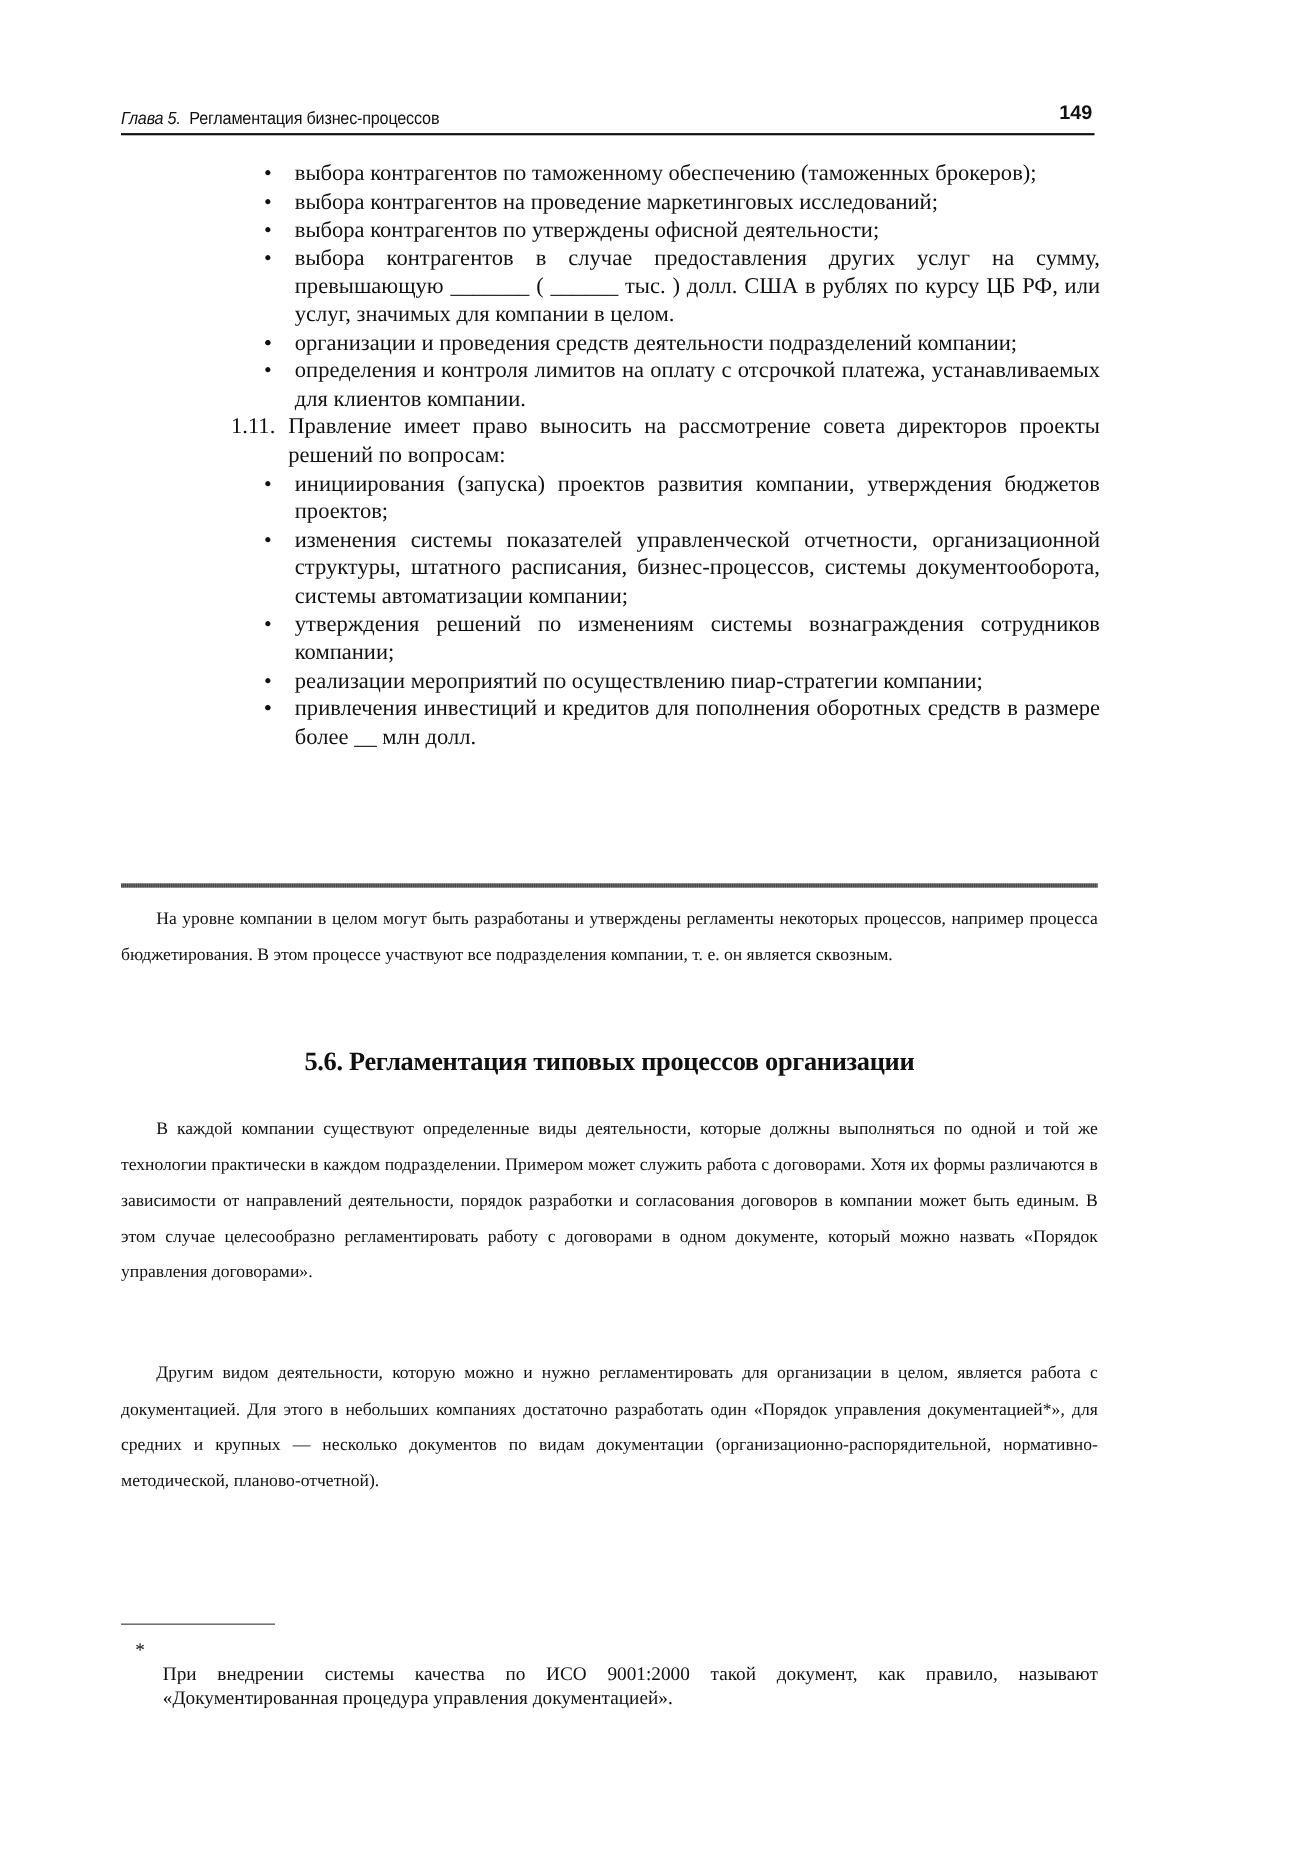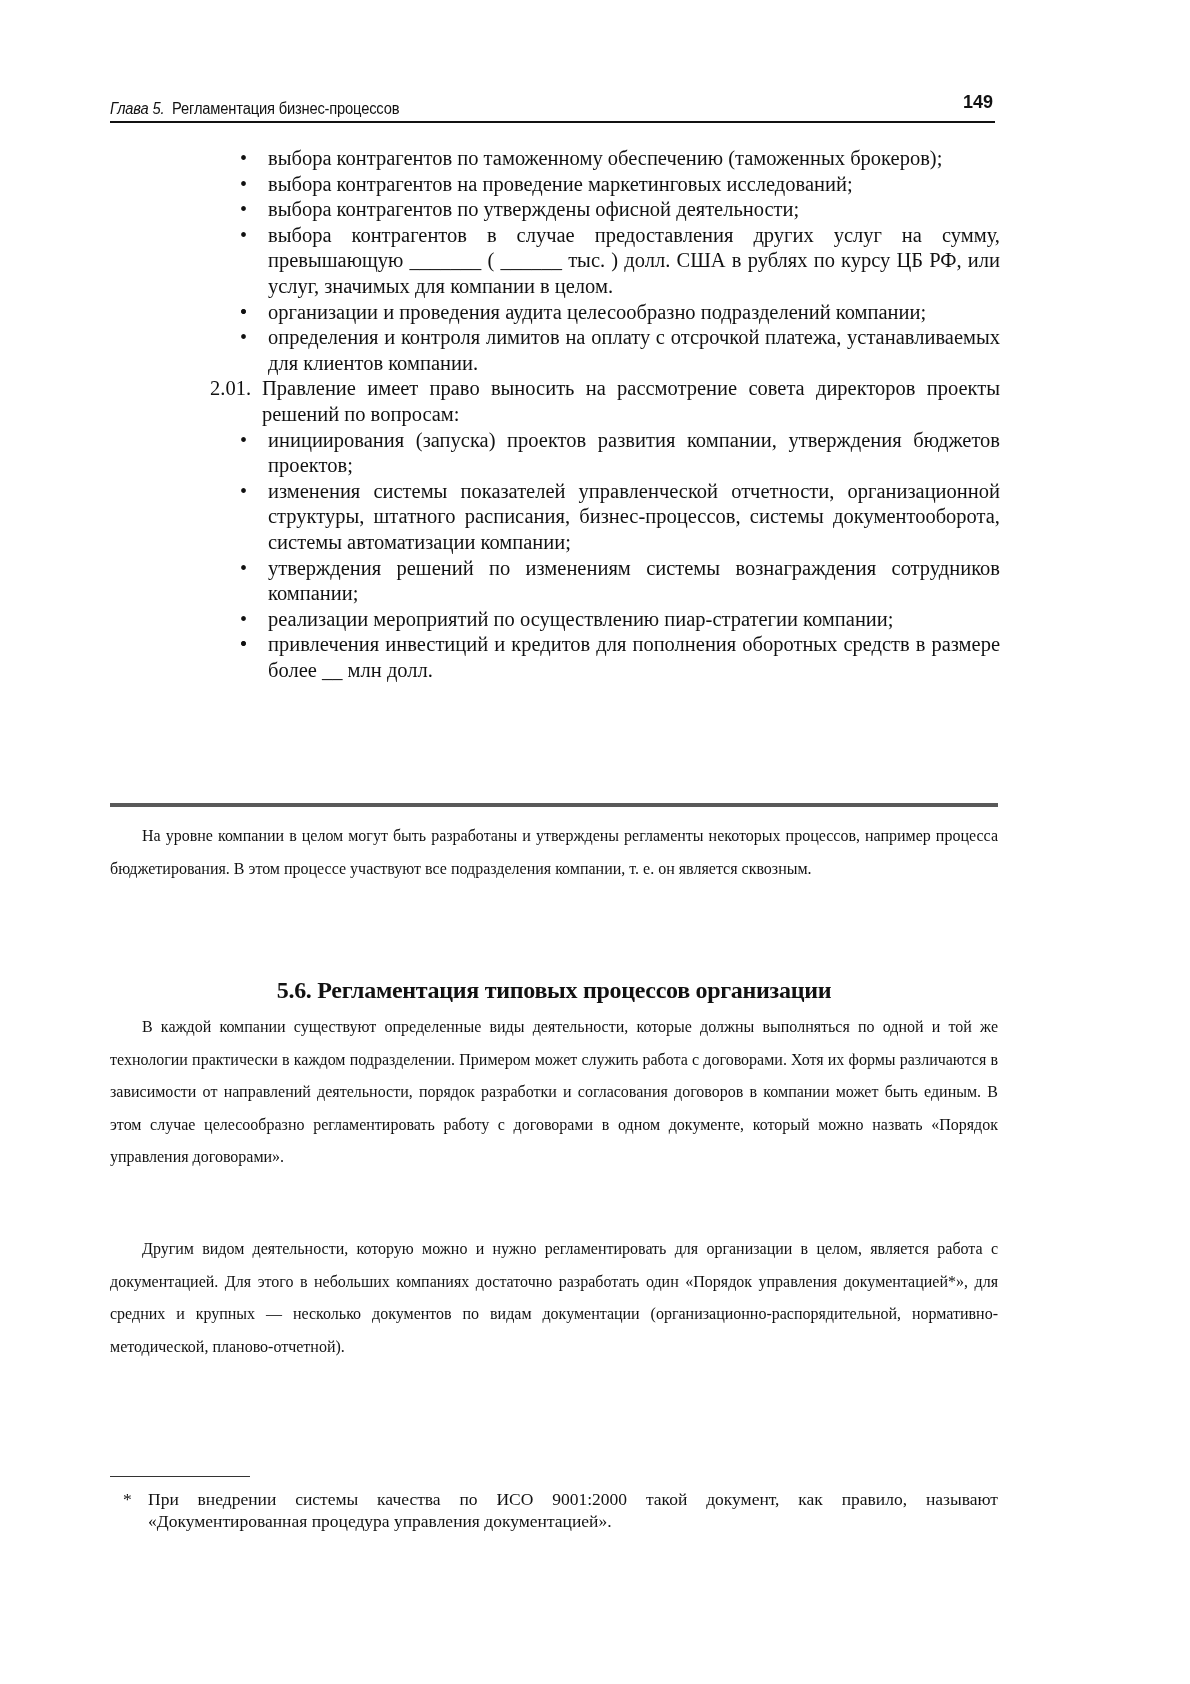--- a/index.html
+++ b/index.html
@@ -20,28 +20,28 @@
   .num-item { position: relative; padding-left: 52px; text-align: justify; }
   .num-item .num { position: absolute; left: 0; top: 0; }
   .num-item + .bullet-item, .bullet-item { margin: 0; }
 
   .box-rule { position: absolute; left: 110px; top: 803px; width: 888px; height: 4px;
     background: repeating-linear-gradient(90deg, #222 0, #555 1px, #222 2px); opacity: 0.85; }
 
   .body-text { position: absolute; left: 110px; width: 888px; font-size: 16px; line-height: 32.5px; text-align: justify; }
   .body-text p { margin: 0; text-indent: 32px; text-align: justify; }
   .p1 { top: 820px; }
-  .section-heading { position: absolute; left: 110px; top: 953px; width: 888px; text-align: center; font-size: 24px; font-weight: bold; letter-spacing: -0.3px; margin-top: 24px; }
+  .section-heading { position: absolute; left: 110px; top: 953px; width: 888px; text-align: center; font-size: 24px; font-weight: bold; letter-spacing: -0.3px; }
   .p2 { top: 1011px; }
   .p3 { top: 1233px; }
 
   .fn-rule { position: absolute; left: 110px; top: 1476px; width: 140px; height: 1px; background: #333; }
   .footnote { position: absolute; left: 110px; top: 1488px; width: 888px; font-size: 17.5px; line-height: 22px; text-align: justify; }
   .footnote .star { position: absolute; left: 13px; top: 0; }
-  .footnote .fn-body { padding-left: 38px; text-align: justify; }
+  .footnote .fn-body { padding-left: 38px; text-align: justify; margin-top: 22px; }
 </style>
 </head>
 <body>
 
 <div class="page">
 
   <div class="running-header">
     <div class="rh-title sans">
       <span>Глава 5.</span>&nbsp; <span class="rest">Регламентация бизнес-процессов</span>
     </div>
@@ -49,25 +49,25 @@
     <div class="rh-rule"></div>
   </div>
 
   <div class="list-block serif">
     <div id="items-a">
         <div class="bullet-item"><span class="dot">•</span><span>выбора контрагентов по таможенному обеспечению (таможенных брокеров);</span></div>
         <div class="bullet-item"><span class="dot">•</span><span>выбора контрагентов на проведение маркетинговых исследований;</span></div>
         <div class="bullet-item"><span class="dot">•</span><span>выбора контрагентов по утверждены офисной деятельности;</span></div>
         <div class="bullet-item"><span class="dot">•</span><span>выбора контрагентов в случае предоставления других услуг на сумму, превышающую _______ ( ______ тыс. ) долл. США в рублях по курсу ЦБ РФ, или услуг, значимых для компании в целом.</span></div>
         <div class="bullet-item"><span class="dot">•</span></div>
-        <div class="bullet-item"><span class="dot">•</span><span>организации и проведения аудита целесообразно подразделений компании;</span></div>
+        <div class="bullet-item"><span class="dot">•</span><span>организации и проведения средств деятельности подразделений компании;</span></div>
         <div class="bullet-item"><span class="dot">•</span><span>определения и контроля лимитов на оплату с отсрочкой платежа, устанавливаемых для клиентов компании.</span></div>
       </div>
     <div class="num-item">
-      <span class="num">2.01.</span>
+      <span class="num">1.11.</span>
       <span>Правление имеет право выносить на рассмотрение совета директоров проекты решений по вопросам:</span>
     </div>
     <div id="items-b">
         <div class="bullet-item"><span class="dot">•</span><span>инициирования (запуска) проектов развития компании, утверждения бюджетов проектов;</span></div>
         <div class="bullet-item"><span class="dot">•</span><span>изменения системы показателей управленческой отчетности, организационной структуры, штатного расписания, бизнес-процессов, системы документооборота, системы автоматизации компании;</span></div>
         <div class="bullet-item"><span class="dot">•</span><span>утверждения решений по изменениям системы вознаграждения сотрудников компании;</span></div>
         <div class="bullet-item"><span class="dot">•</span><span>реализации мероприятий по осуществлению пиар-стратегии компании;</span></div>
         <div class="bullet-item"><span class="dot">•</span></div>
         <div class="bullet-item"><span class="dot">•</span><span>привлечения инвестиций и кредитов для пополнения оборотных средств в размере более __ млн долл.</span></div>
       </div>

